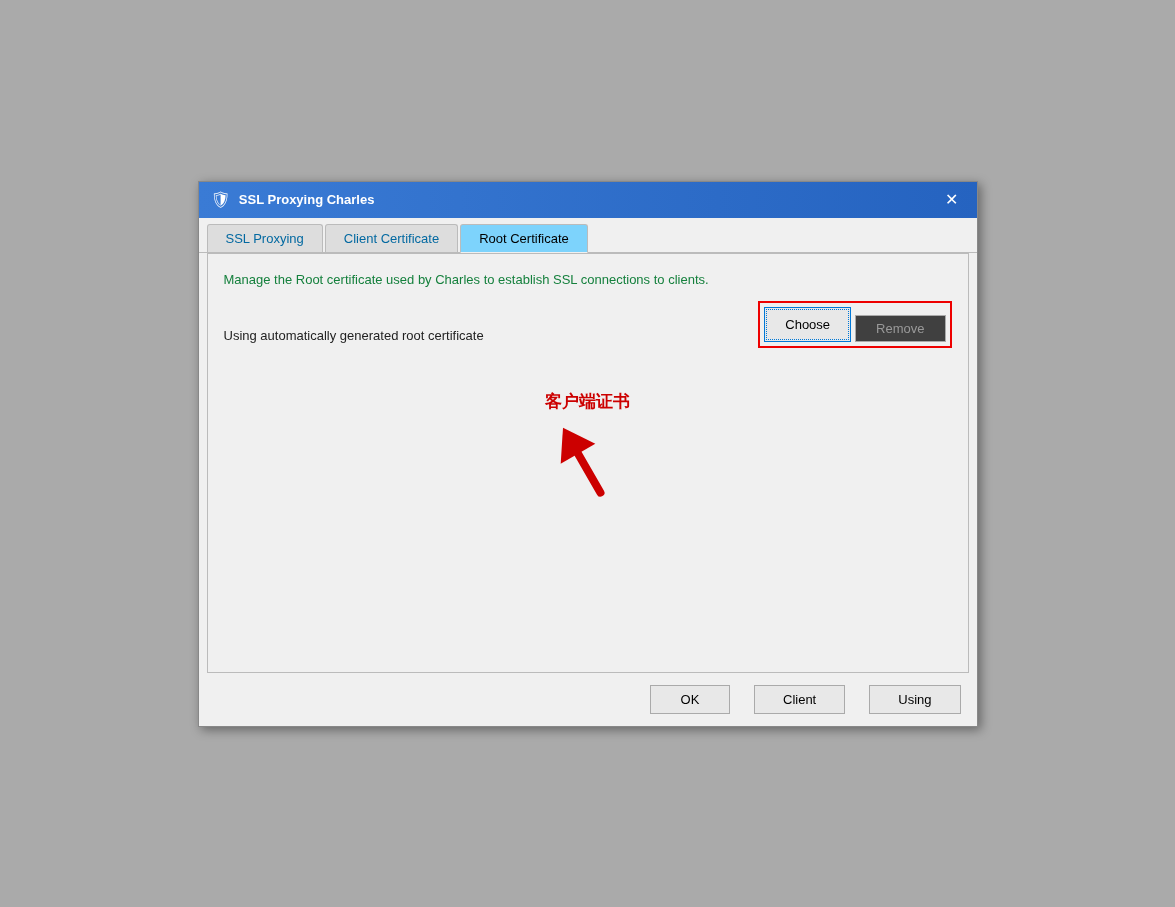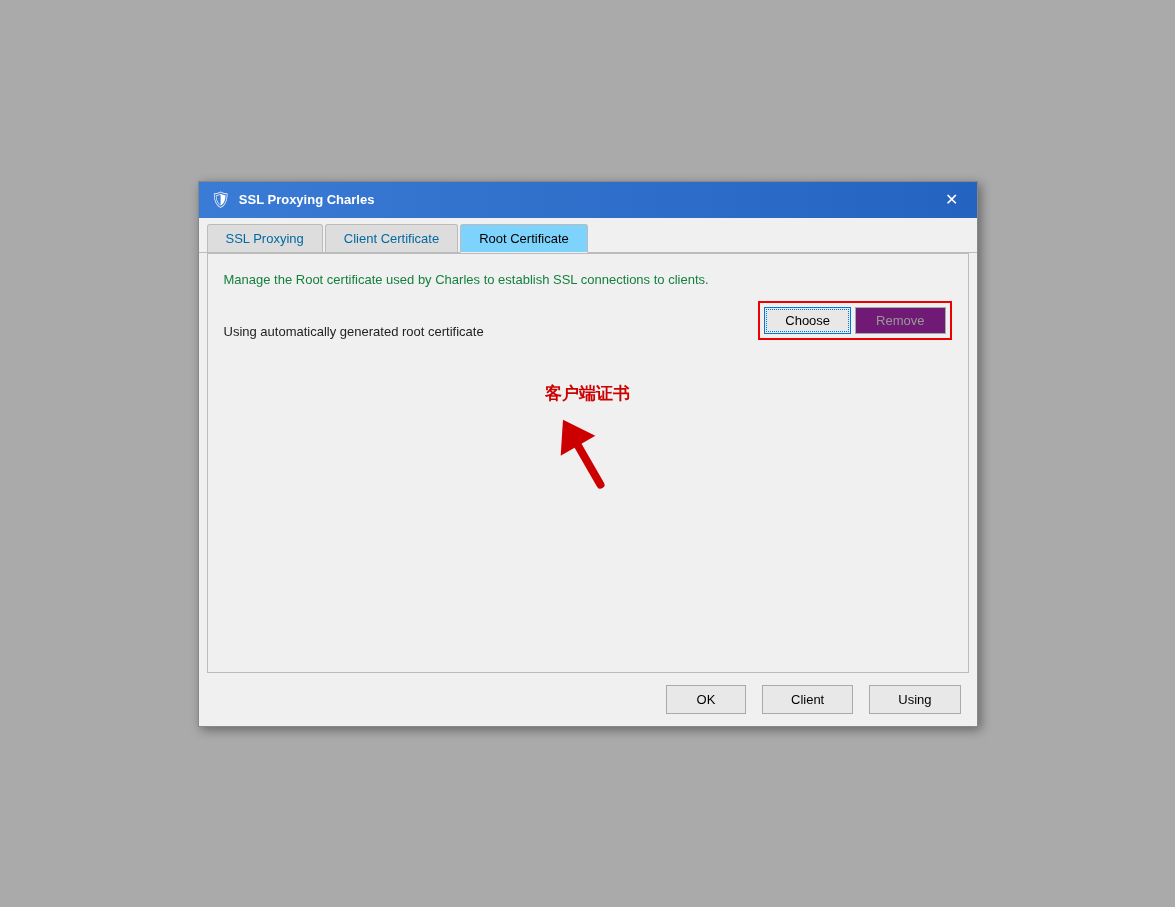--- a/index.html
+++ b/index.html
@@ -145,21 +145,22 @@
 
     .btn.focused {
       border: 1px solid #0078d7;
       outline: 1px dotted #0078d7;
       outline-offset: -3px;
     }
 
     .btn:disabled {
       color: #999;
       cursor: default;
-      background: #701a75;
+      background: #404040;
+      margin-top: 8px;
     }
 
     .annotation-area {
       display: flex;
       flex-direction: column;
       align-items: center;
       margin-top: 30px;
       position: relative;
     }
 
@@ -172,21 +173,21 @@
 
     
     .arrow-svg {
       display: block;
     }
 
     .dialog-footer {
       display: flex;
       justify-content: flex-end;
       padding: 12px 16px;
-      gap: 16px;
+      gap: 24px;
       background: #f0f0f0;
     }
 
     .footer-btn {
       padding: 6px 28px;
       font-size: 13px;
       border: 1px solid #aaa;
       background: #e8e8e8;
       cursor: pointer;
       min-width: 80px;

